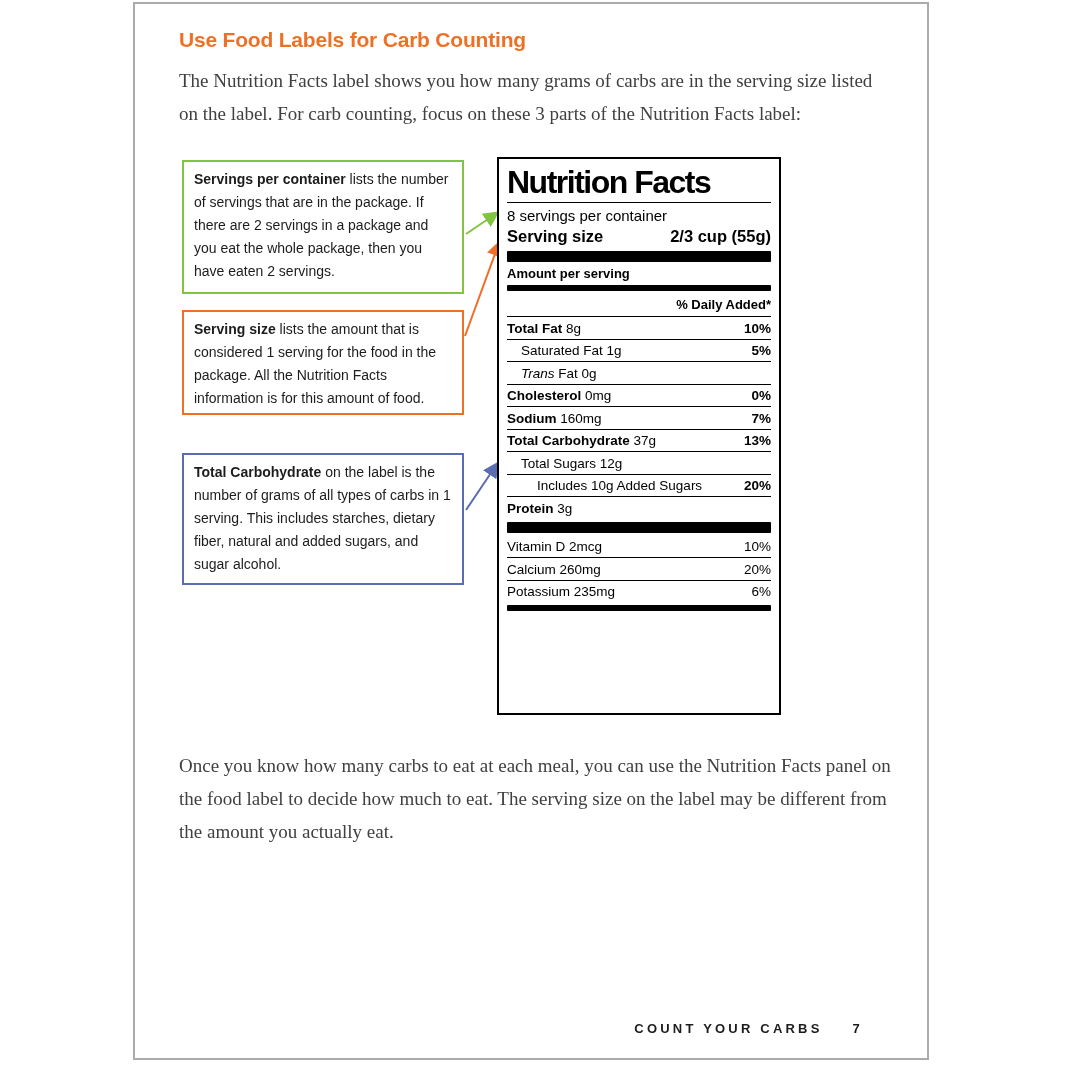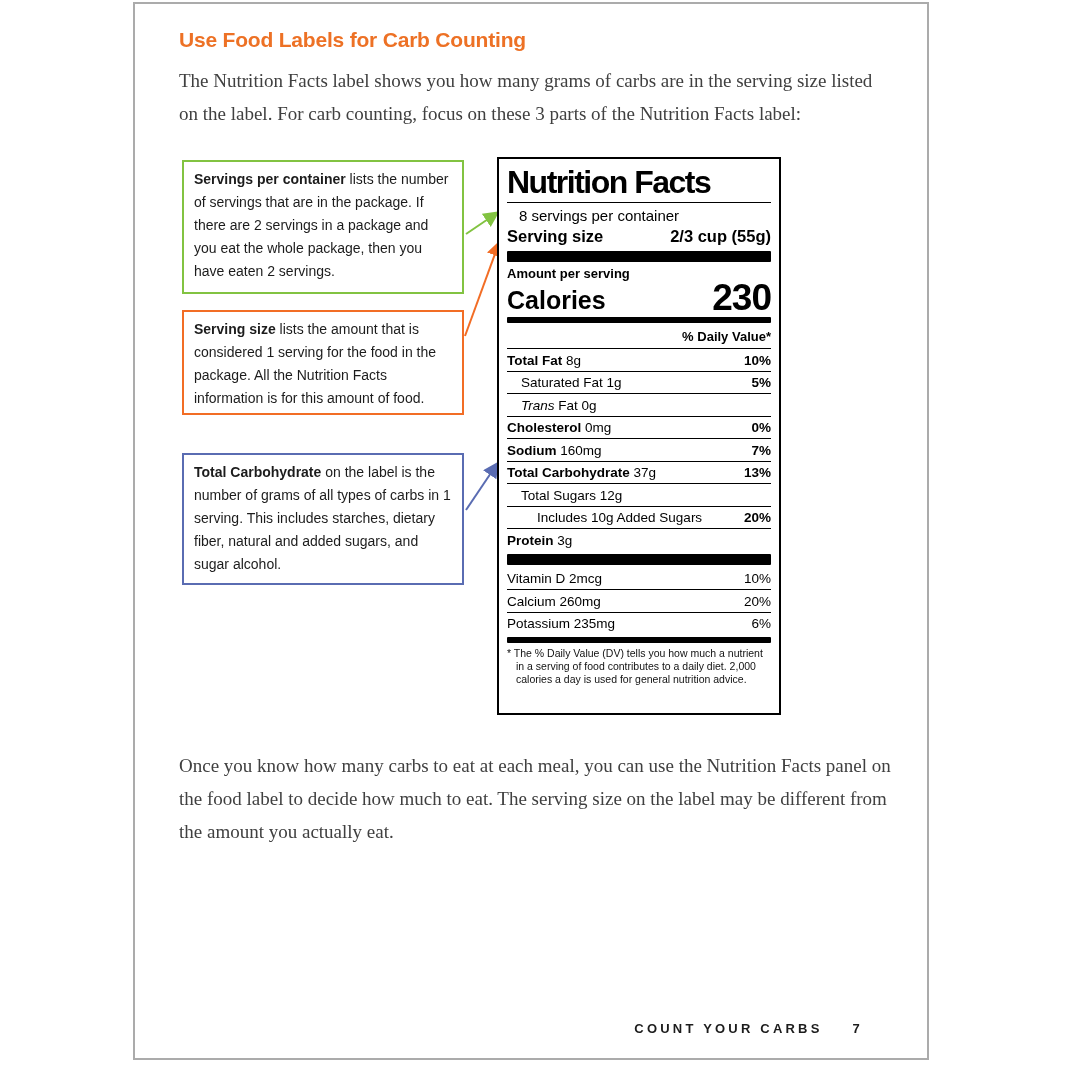--- a/index.html
+++ b/index.html
@@ -87,21 +87,21 @@
     font-family: "Liberation Sans", sans-serif;
   }
   .nf-title {
     font-size: 32px;
     font-weight: bold;
     letter-spacing: -1.5px;
     line-height: 38px;
     white-space: nowrap;
   }
   .nf-rule { border-top: 1px solid #000; margin: 1px 0 3px 0; }
-  .nf-servings { font-size: 15px; line-height: 19px; margin-left: 12px; }
+  .nf-servings { font-size: 15px; line-height: 19px; }
   .nf-serving-size {
     display: flex; justify-content: space-between; align-items: baseline;
     font-size: 16.5px; font-weight: bold; line-height: 23px;
   }
   .nf-bar { background: #000; margin: 3px 0; }
   .nf-bar.thick { height: 11px; border-radius: 1px; }
   .nf-bar.med { height: 6px; border-radius: 1px; }
   .nf-amount { font-size: 13px; font-weight: bold; line-height: 17px; margin-top: 2px; }
   .nf-calories {
     display: flex; justify-content: space-between; align-items: flex-end;
@@ -189,26 +189,22 @@
     <div class="nf-label">
       <div class="nf-title">Nutrition Facts</div>
       <div class="nf-rule"></div>
       <div class="nf-servings">8 servings per container</div>
       <div class="nf-serving-size">
         <span>Serving size</span>
         <span>2/3 cup (55g)</span>
       </div>
       <div class="nf-bar thick"></div>
       <div class="nf-amount">Amount per serving</div>
-      <div class="nf-calories">
-        <span class="cal-word">Calories</span>
-        <span class="cal-num">230</span>
-      </div>
       <div class="nf-bar med"></div>
-      <div class="nf-dv-header">% Daily Value*</div>
+      <div class="nf-dv-header">% Daily Added*</div>
       <div id="nf-rows">
           <div class="nf-row">
             <span class="n"><b>Total Fat</b> 8g</span>
             <span class="dv-bold">10%</span>
           </div>
           <div class="nf-row">
             <span class="n ind1">Saturated Fat 1g</span>
             <span class="dv-bold">5%</span>
           </div>
           <div class="nf-row">
@@ -249,21 +245,20 @@
           <div class="nf-row">
             <span class="n">Calcium 260mg</span>
             <span>20%</span>
           </div>
           <div class="nf-row last">
             <span class="n">Potassium 235mg</span>
             <span>6%</span>
           </div>
         </div>
       <div class="nf-bar med"></div>
-      <div class="nf-footnote">* The % Daily Value (DV) tells you how much a nutrient in a serving of food contributes to a daily diet. 2,000 calories a day is used for general nutrition advice.</div>
     </div>
 
     <p class="body-paragraph outro">Once you know how many carbs to eat at each meal, you can use the Nutrition Facts panel on the food label to decide how much to eat. The serving size on the label may be different from the amount you actually eat.</p>
 
     <div class="page-footer">
       <span>COUNT YOUR CARBS</span>
       <span>7</span>
     </div>
 
   </div>

